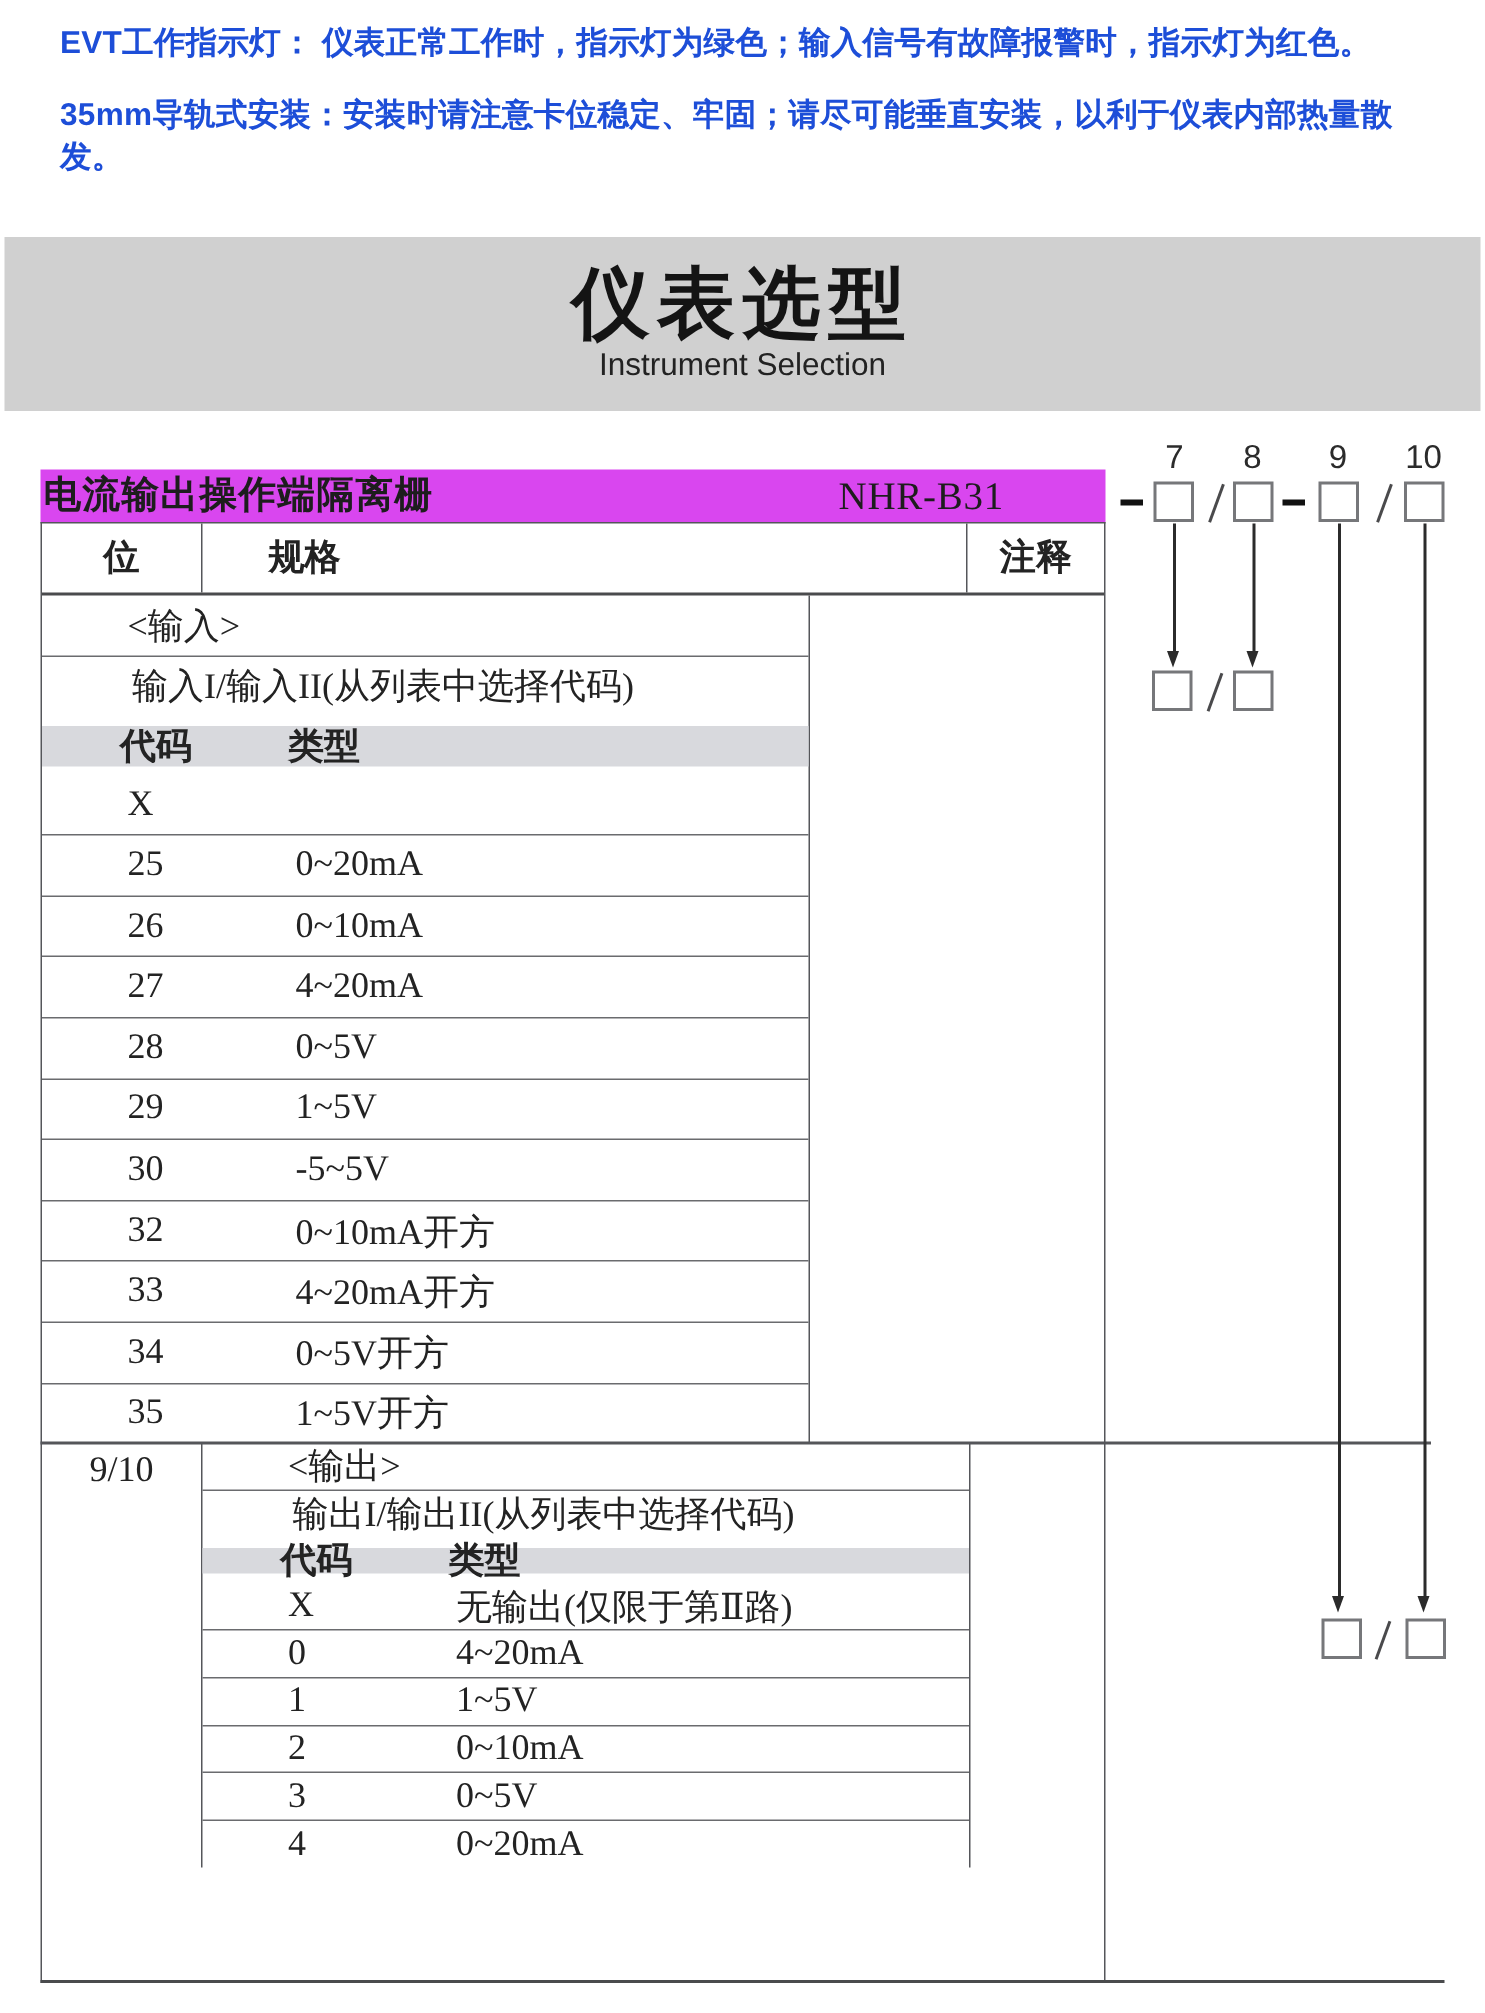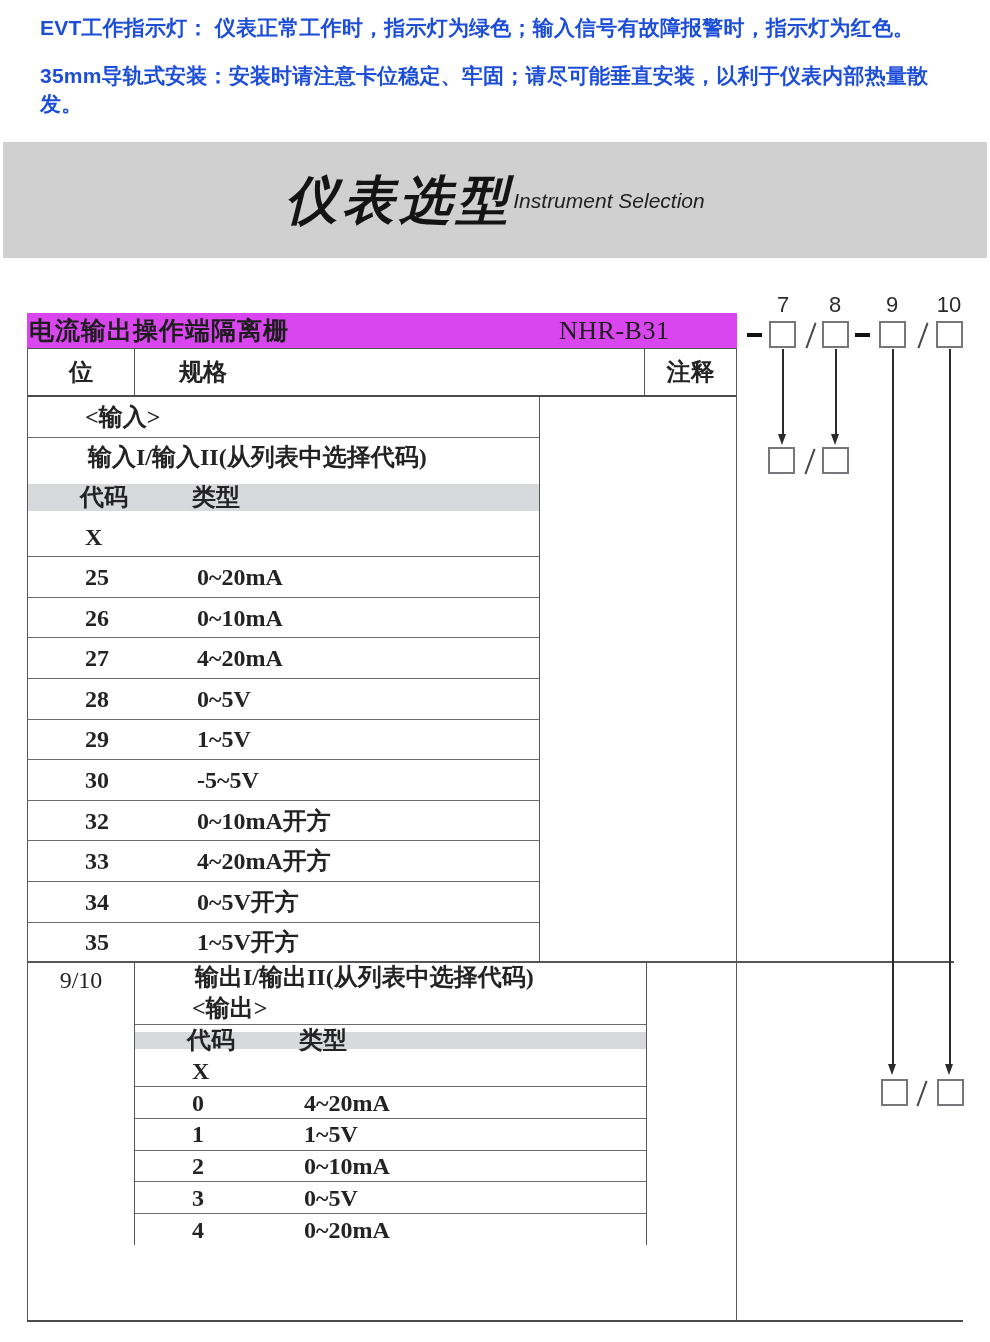--- a/index.html
+++ b/index.html
@@ -5,22 +5,22 @@
   html,body { margin:0; padding:0; background:#ffffff; }
   .page {
     position:relative; width:990px; height:1342px; background:#ffffff;
     font-family:"Liberation Sans", sans-serif; overflow:hidden;
   }
   
   .notes { position:absolute; left:40px; top:14px; width:930px; color:#1d4ed8; }
   .notes p { margin:0 0 20px 0; font-size:21px; font-weight:bold; letter-spacing:0.2px; }
   
   .banner {
-    position:absolute; left:3px; top:142px; width:984px; height:116px;
-    background:#d0d0d0; display:flex; flex-direction:row; align-items:center; justify-content:center;font-style:italic;
+    position:absolute; left:3px; top:158px; width:984px; height:116px;
+    background:#d0d0d0; display:flex; flex-direction:column; align-items:center; justify-content:center;
   }
   .banner-title { font-size:52px; font-weight:bold; color:#141414; letter-spacing:5px; line-height:1.05; }
   .banner-subtitle { font-size:21px; color:#222222; margin-top:2px; }
   
   .band-title {
     position:absolute; left:27px; top:313px; width:710px; height:35px;
     background:#d946ef;
   }
   .product-name {
     position:absolute; left:2px; top:0; line-height:35px;
@@ -45,21 +45,21 @@
   #sections { display:flex; flex-direction:column; }
   .section { display:flex; box-sizing:border-box; }
   .bit-cell {
     width:107px; border-right:1px solid #55565a; box-sizing:border-box;
     text-align:center; padding-top:5px; font-size:24px;
   }
   .rows-col { width:512px; border-right:1px solid #55565a; box-sizing:border-box; display:flex; flex-direction:column; }
   .note-cell { flex:1; }
   .row { flex:1; position:relative; border-bottom:1px solid #6a6b6e; box-sizing:border-box; font-size:24px; }
   .row.last { border-bottom:none; }
-  .row .txt, .row .code, .row .type { position:absolute; top:50%; transform:translateY(-50%); white-space:nowrap;font-weight:bold; }
+  .row .txt, .row .code, .row .type { position:absolute; top:50%; transform:translateY(-50%); white-space:nowrap; }
   .row.header .txt { left:57px; }
   .row.subheader { border-bottom:none; }
   .row.subheader .txt { left:60px; }
   .row.codehead { border-bottom:none; }
   .row.codehead .band { position:absolute; left:0; right:0; top:7px; bottom:6px; background:#d8d9dd; }
   .row.codehead .code { left:52px; font-weight:bold; }
   .row.codehead .type { left:164px; font-weight:bold; }
   .row.item .code { left:57px; }
   .row.item .type { left:169px; }
   
@@ -155,33 +155,34 @@
             <div class="row item last">
               <span class="code">35</span>
               <span class="type">1~5V开方</span>
             </div>
           </div>
           <div class="note-cell"></div>
         </div>
         <div class="section" style="height: 283px;">
           <div class="bit-cell">9/10</div>
           <div class="rows-col">
+            <div class="row header">
+              <span class="txt">&lt;输出&gt;</span>
+            </div>
             <div class="row subheader">
               <span class="txt">输出I/输出II(从列表中选择代码)</span>
-            </div>
-            <div class="row header">
-              <span class="txt">&lt;输出&gt;</span>
             </div>
             <div class="row codehead">
               <div class="band"></div>
               <span class="code">代码</span>
               <span class="type">类型</span>
             </div>
             <div class="row item">
               <span class="code">X</span>
+              <span class="type">无输出(仅限于第Ⅱ路)</span>
             </div>
             <div class="row item">
               <span class="code">0</span>
               <span class="type">4~20mA</span>
             </div>
             <div class="row item">
               <span class="code">1</span>
               <span class="type">1~5V</span>
             </div>
             <div class="row item">

